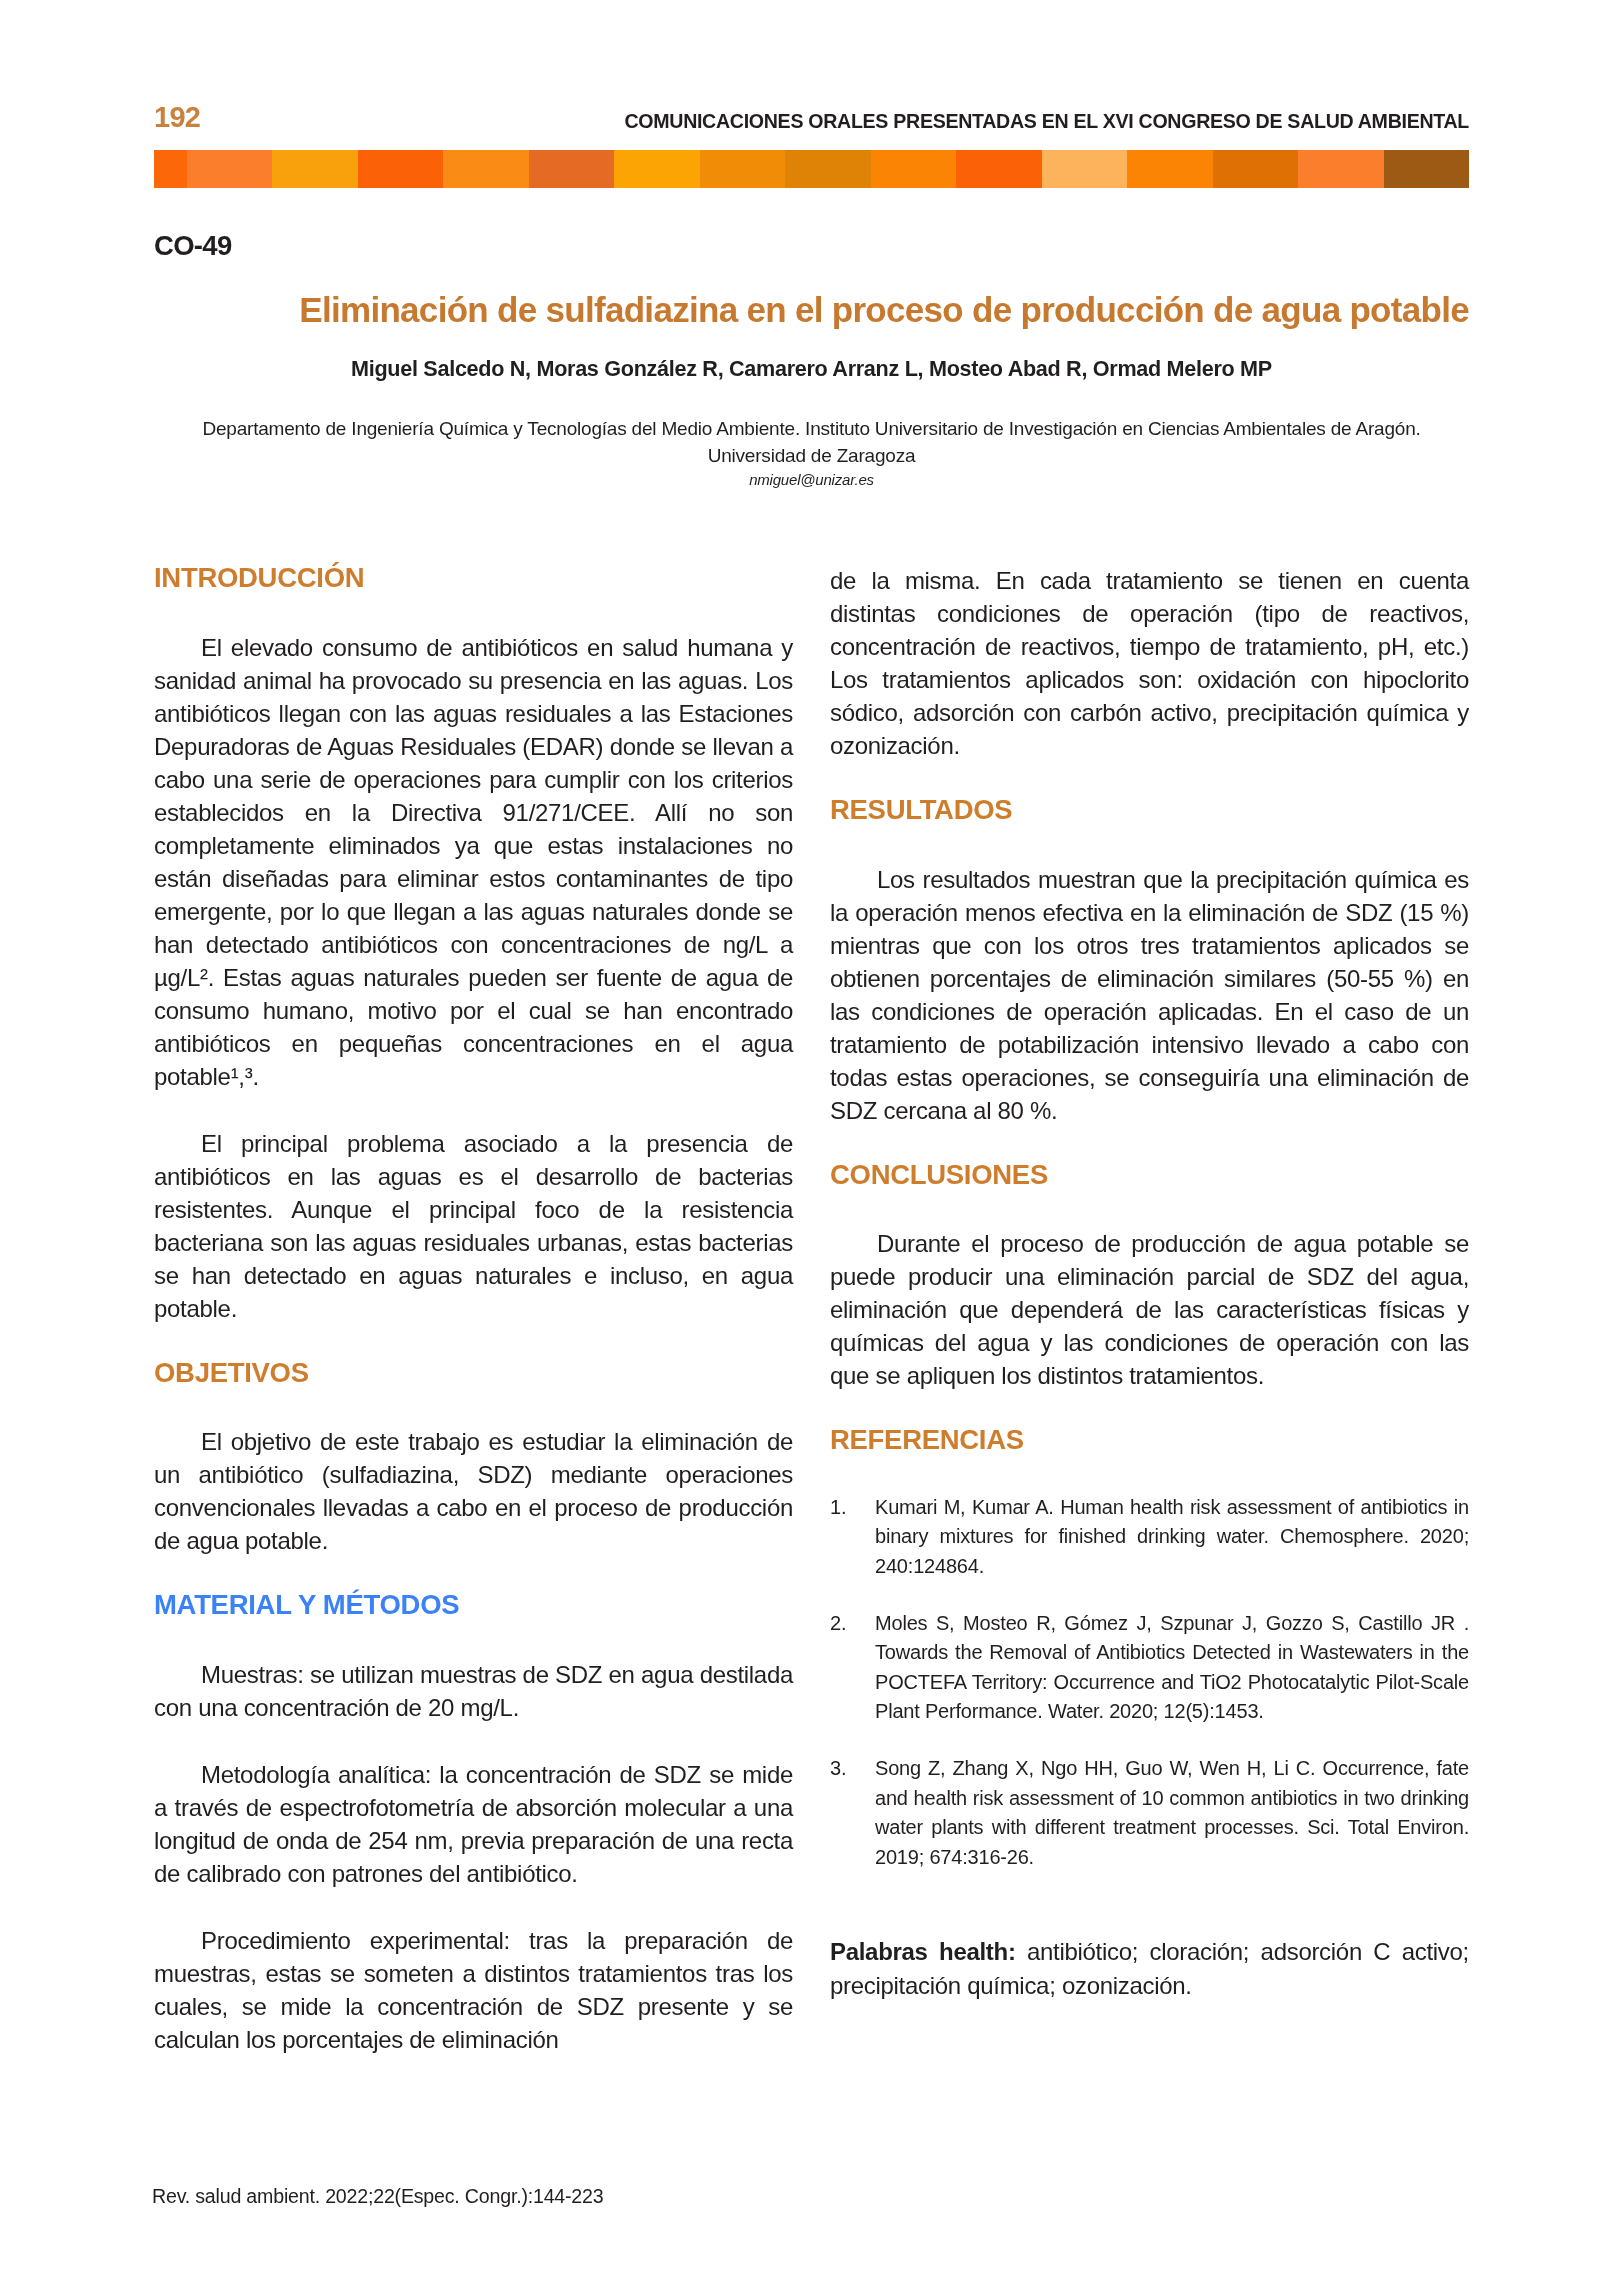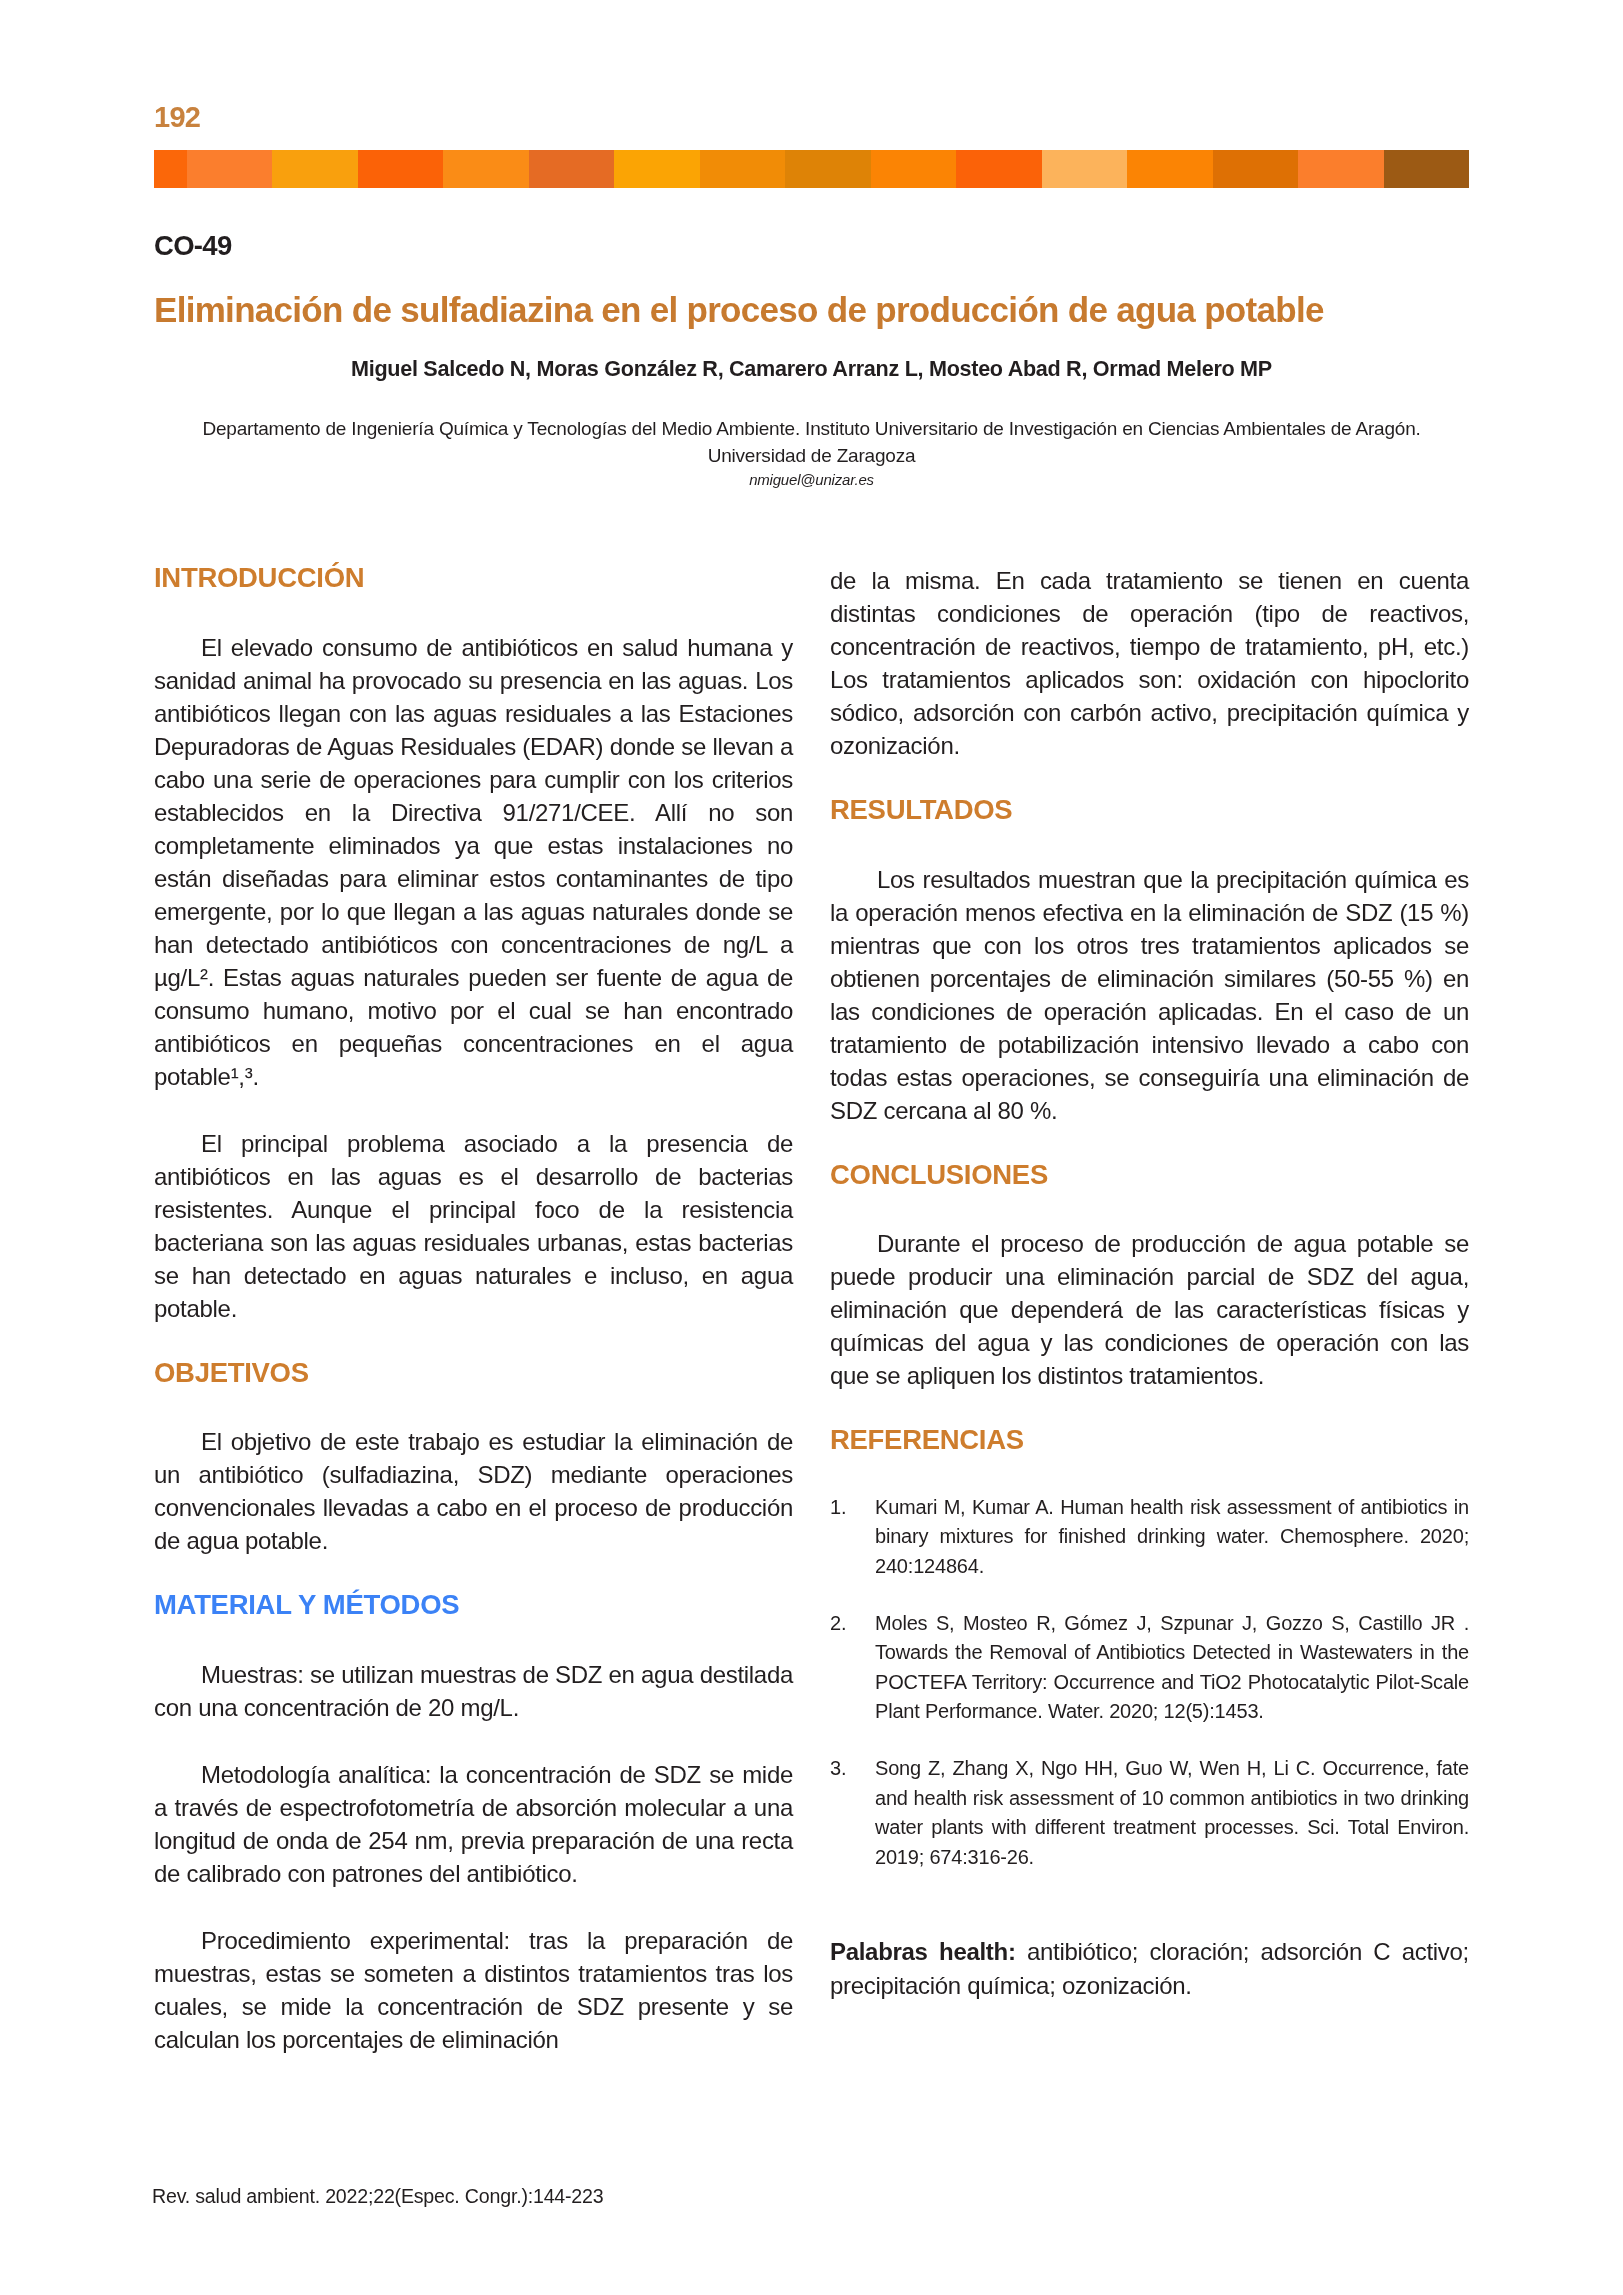--- a/index.html
+++ b/index.html
@@ -48,21 +48,21 @@
     margin-top: 42px;
     font-size: 27.5px;
     font-weight: bold;
     letter-spacing: -0.7px;
   }
   .title {
     margin: 29px 0 0 0;
     font-size: 35px;
     font-weight: bold;
     letter-spacing: -0.7px;
-    text-align: left;
+    text-align: right;
     line-height: 1.1;
   }
   .authors {
     margin-top: 26px;
     font-size: 21.6px;
     font-weight: bold;
     letter-spacing: -0.3px;
     text-align: center;
   }
   .affiliation {
@@ -142,20 +142,21 @@
     letter-spacing: -0.2px;
   }
 </style>
 </head>
 <body>
 
 <div class="page">
 
   <header class="topbar">
     <span class="page-num" style="color: rgb(200, 130, 62);">192</span>
+    <span class="header-title">COMUNICACIONES ORALES PRESENTADAS EN EL XVI CONGRESO DE SALUD AMBIENTAL</span>
   </header>
 
   <div class="color-bar" id="colorBar">
       <div class="seg first" style="background: rgb(251, 103, 9);"></div>
       <div class="seg" style="background: rgb(251, 126, 45);"></div>
       <div class="seg" style="background: rgb(249, 160, 13);"></div>
       <div class="seg" style="background: rgb(251, 98, 7);"></div>
       <div class="seg" style="background: rgb(250, 140, 22);"></div>
       <div class="seg" style="background: rgb(229, 107, 36);"></div>
       <div class="seg" style="background: rgb(251, 164, 4);"></div>

